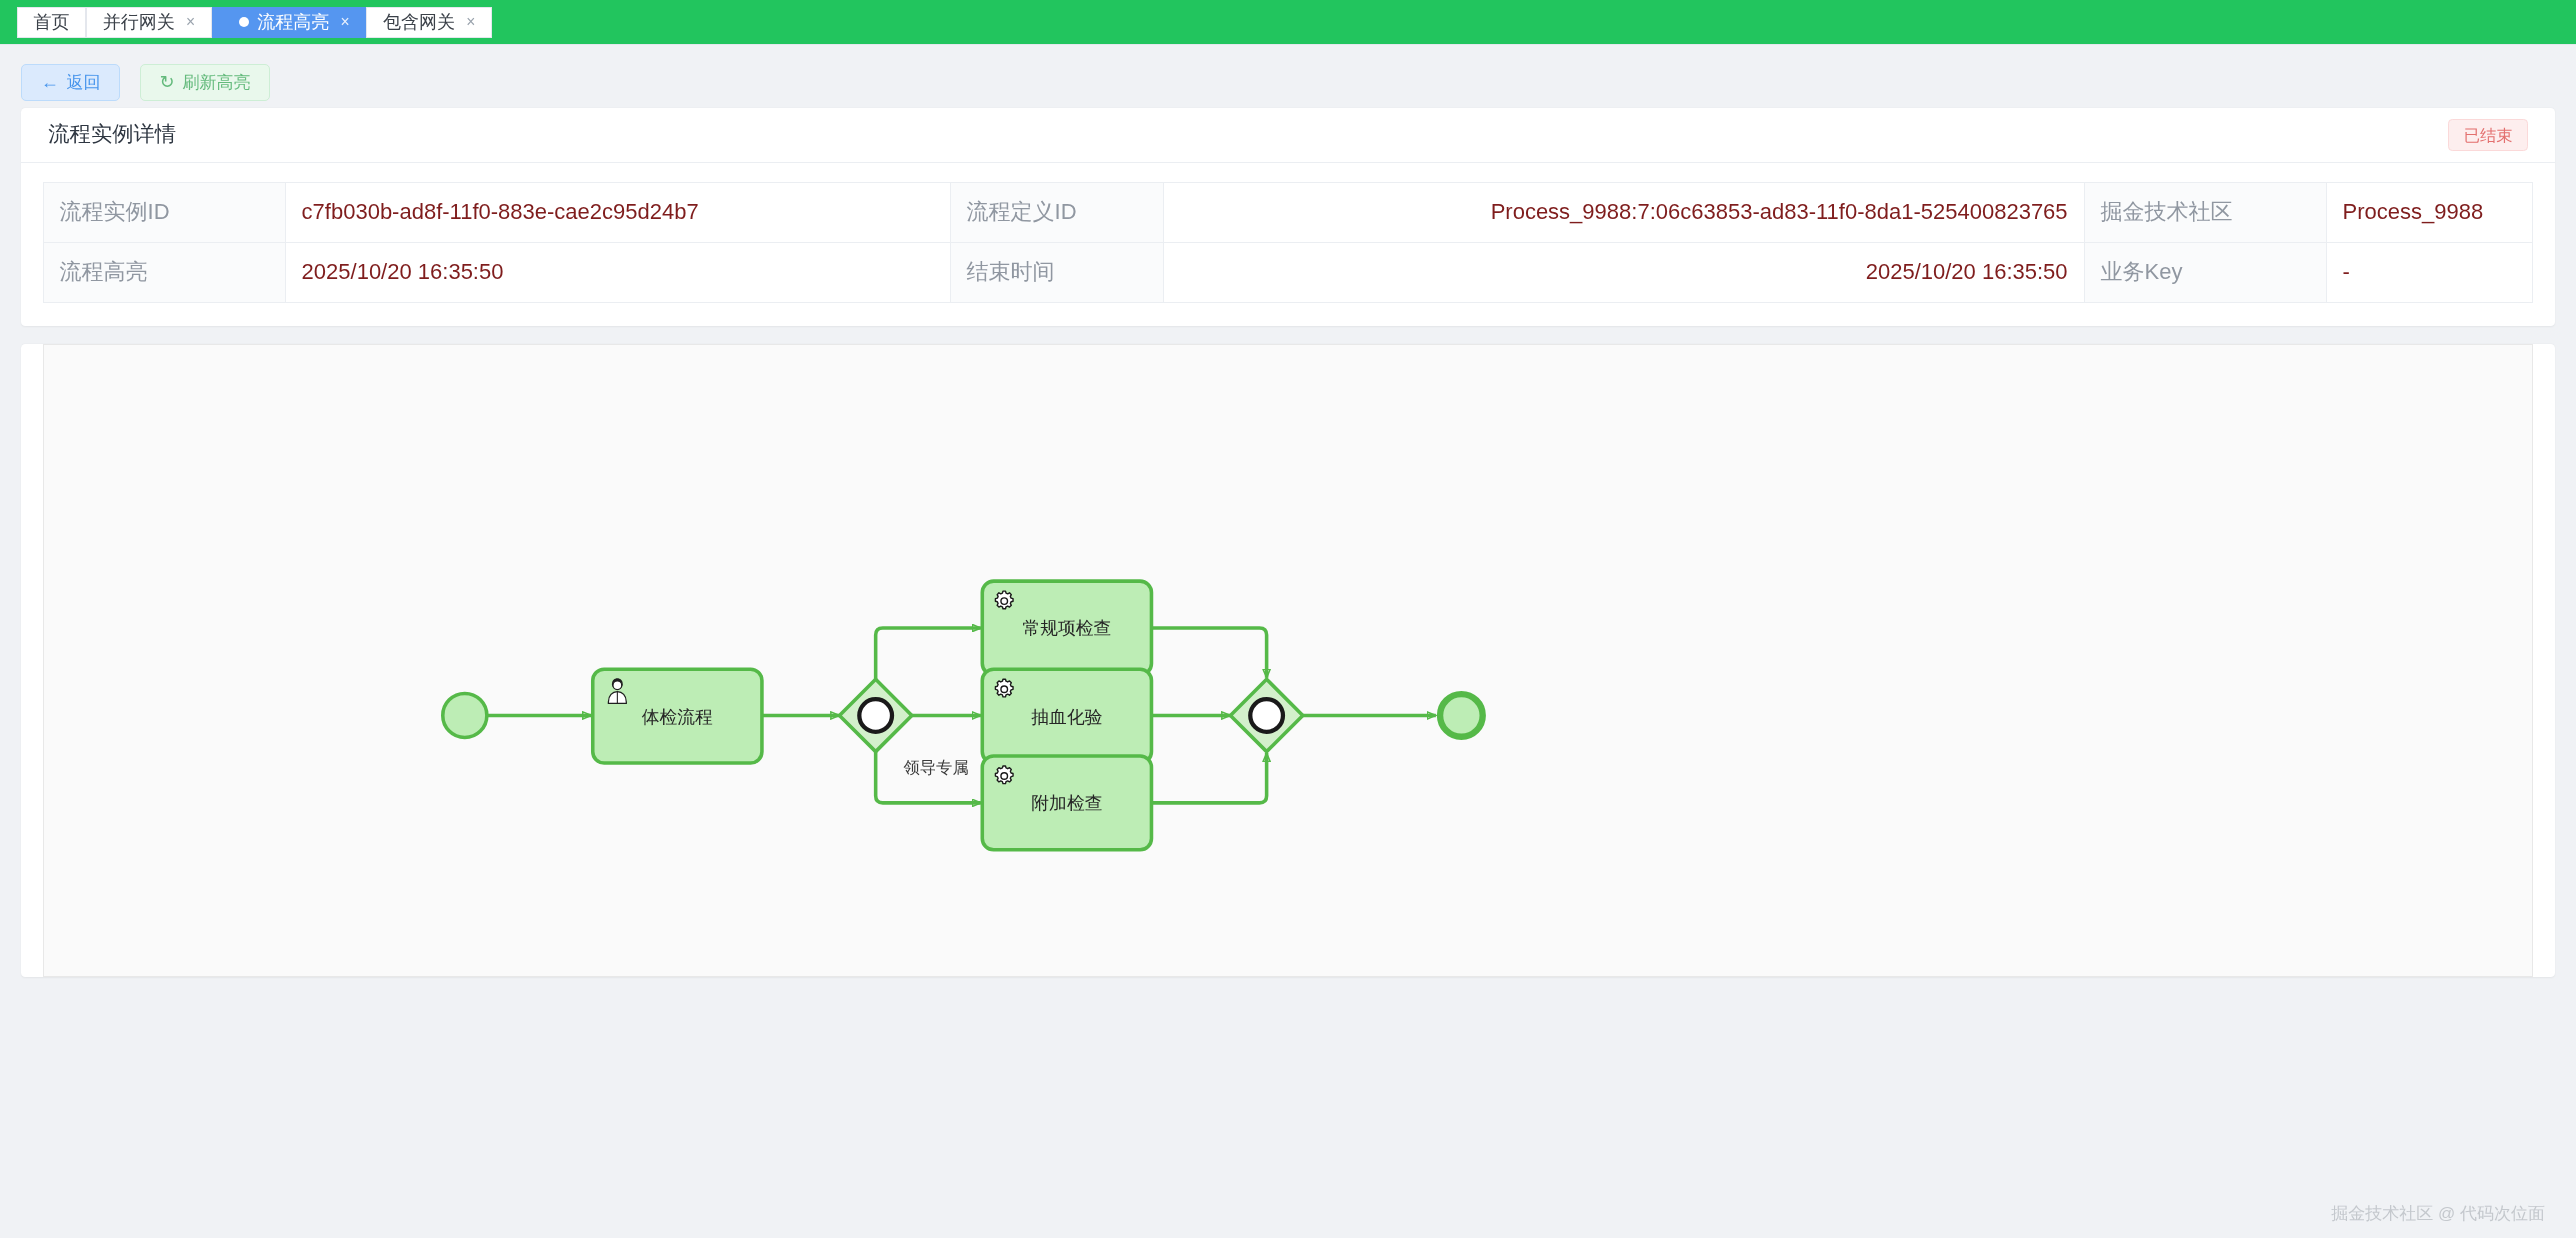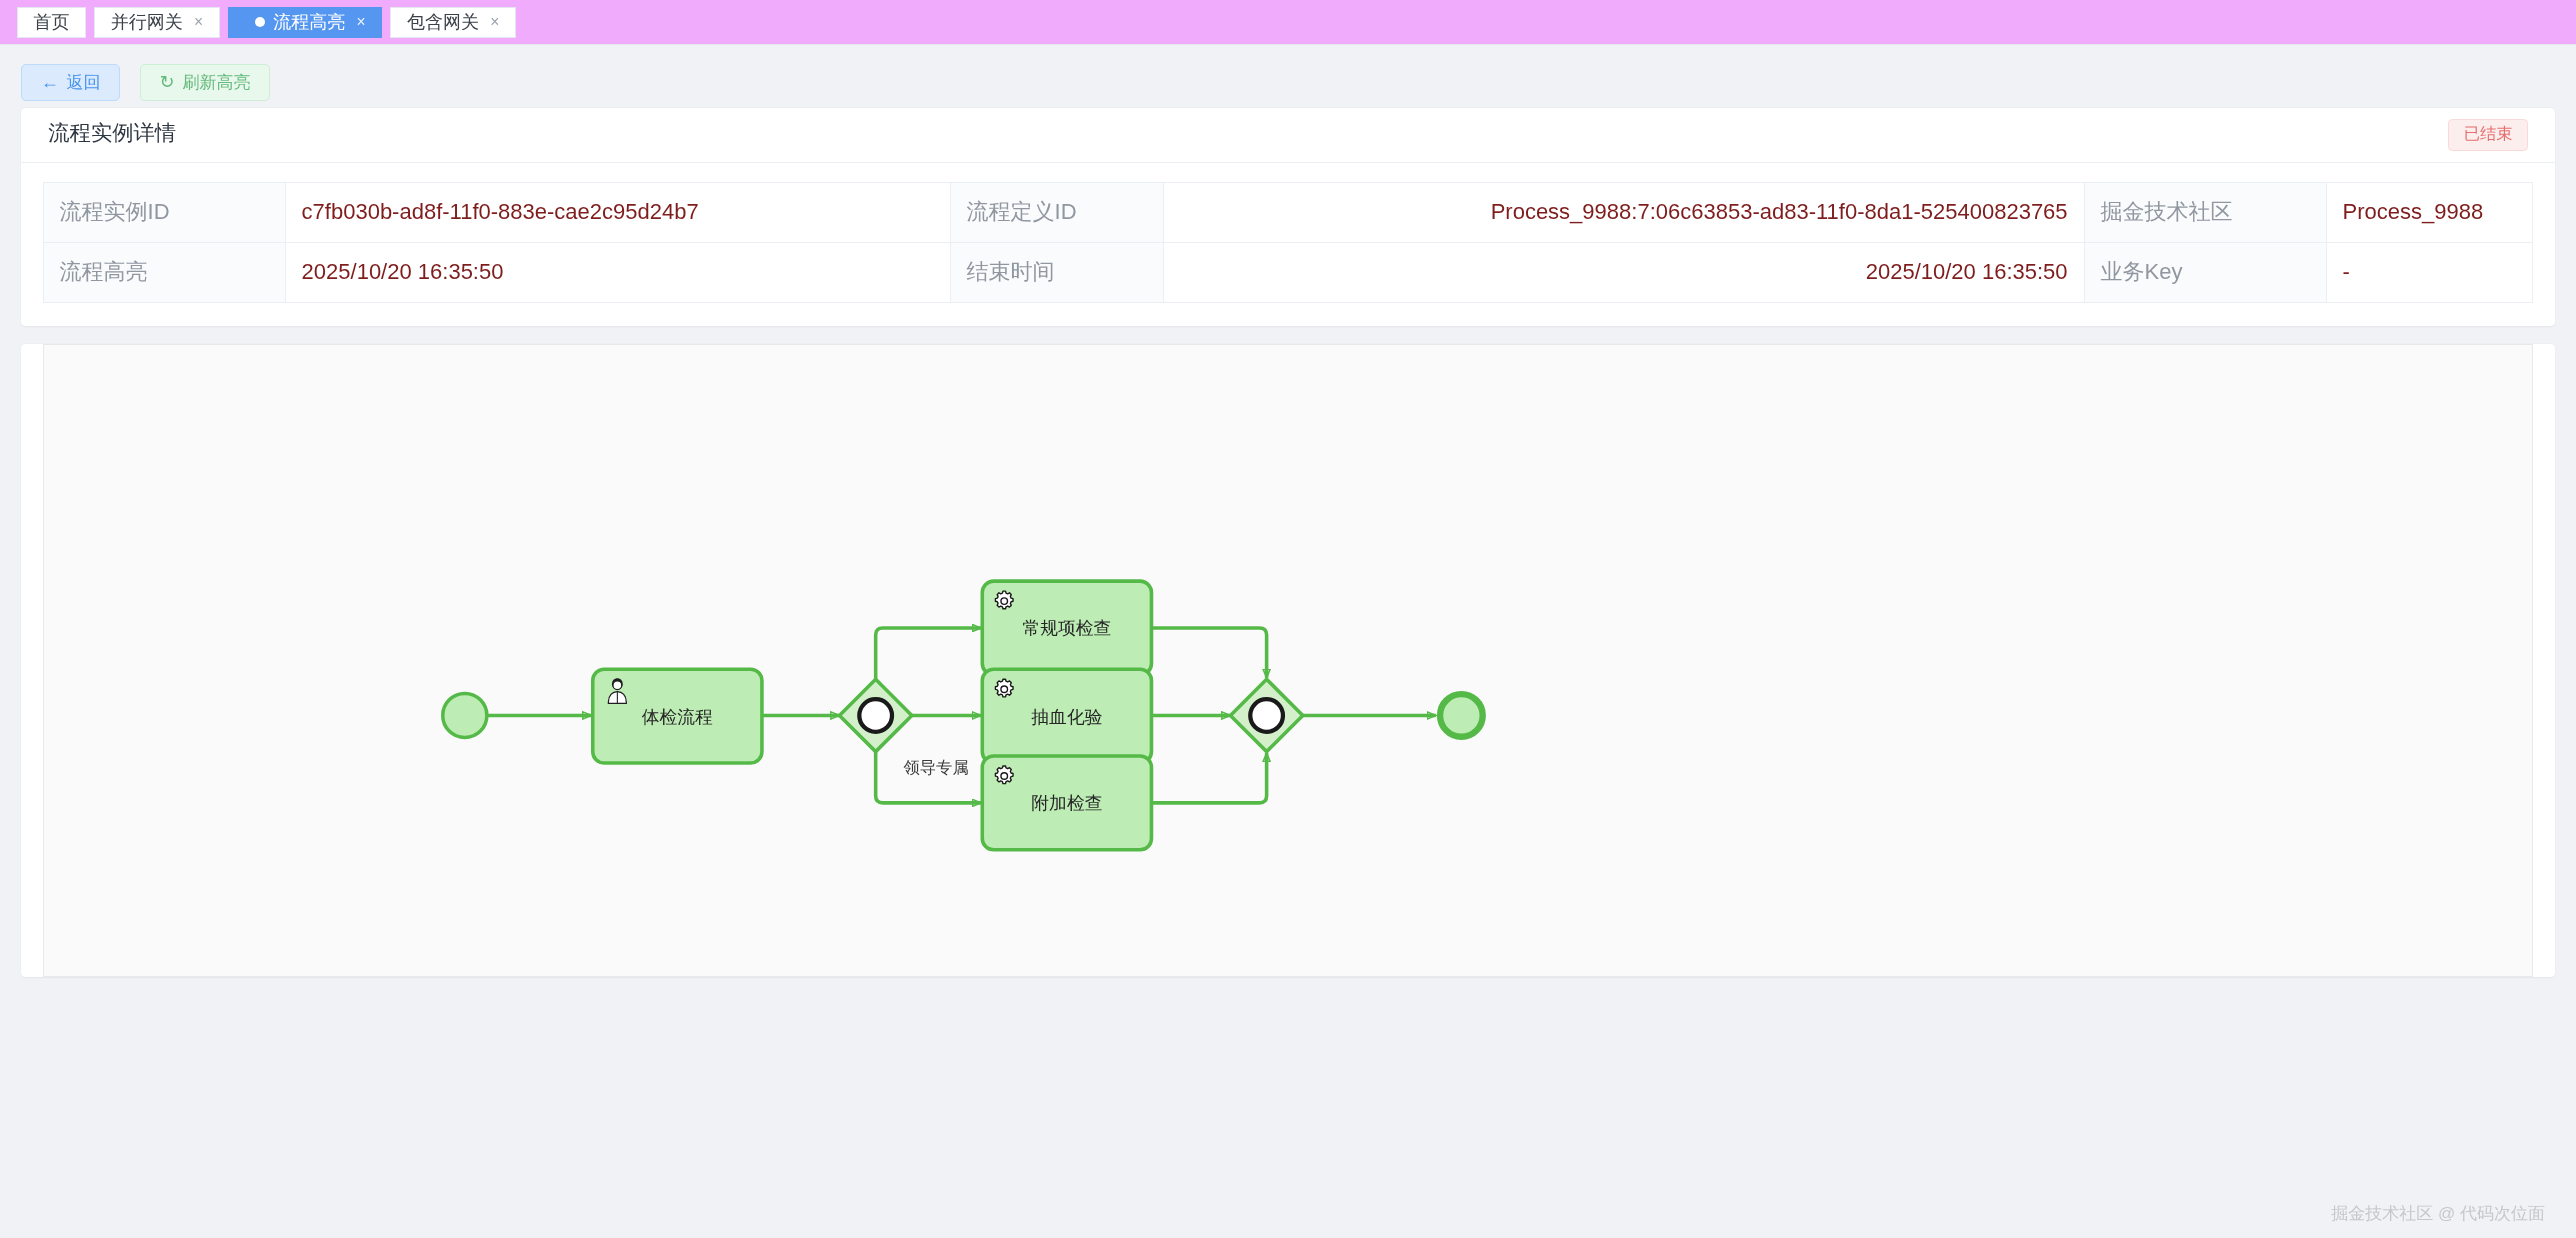--- a/index.html
+++ b/index.html
@@ -6,25 +6,25 @@
   html, body {
     width: 2576px; height: 1238px;
     background: #f0f2f5;
     font-family: "Liberation Sans", "DejaVu Sans", sans-serif;
     overflow: hidden;
   }
 
   
   .tabbar {
     height: 45px;
-    background: #f0abfc;
+    background: #22c55e;
     display: flex;
     align-items: center;
     padding-left: 17px;
-    gap: 8px;
+    gap: 0;
     border-bottom: 1.4px solid #e4e7ed;
   }
   .tab {
     height: 31px;
     display: flex;
     align-items: center;
     gap: 8.5px;
     padding: 0 15.6px;
     border: 1.4px solid #e4e7ed;
     background: #ffffff;
@@ -93,21 +93,20 @@
     border-radius: 4.3px;
     box-shadow: 0 0.7px 2.1px rgba(0,0,0,0.055);
   }
   .card-head {
     height: 55px;
     display: flex;
     align-items: center;
     justify-content: space-between;
     padding: 7px 27px;
     border-bottom: 1.4px solid #ebeef2;
-    font-family: Liberation Mono, monospace;
   }
   .card-title {
     font-size: 21.3px;
     color: #2f3742;
     line-height: 1;
   }
   .badge {
     font-size: 16.3px;
     color: #e3706f;
     background: #fdeeee;

